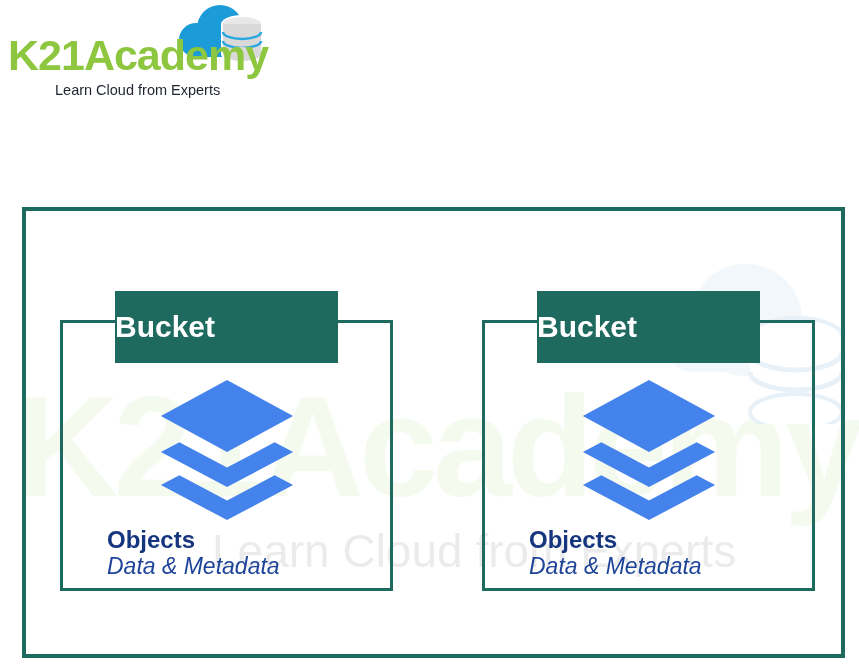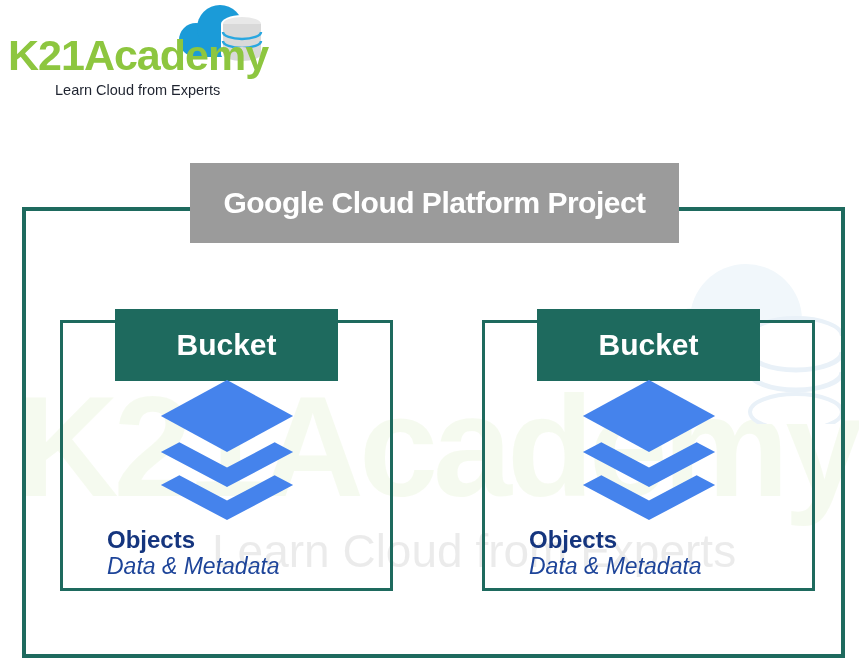--- a/index.html
+++ b/index.html
@@ -41,22 +41,22 @@
   .title-bar span{
     color:#ffffff;font-size:30px;font-weight:bold;letter-spacing:-0.5px;white-space:nowrap;
   }
   .bucket-box{
     position:absolute;top:320px;width:333px;height:271px;
     border:3px solid var(--teal);box-sizing:border-box;z-index:1;background:transparent;
   }
   .bucket-box.left{left:60px;}
   .bucket-box.right{left:482px;}
   .bucket-header{
-    position:absolute;top:309px;width:223px;height:72px;z-index:2;
-    background:var(--teal);display:flex;align-items:center;justify-content:center;
+    position:absolute;top:291px;width:223px;height:72px;z-index:2;
+    background:var(--teal);display:flex;align-items:center;
   }
   .bucket-header.left{left:115px;}
   .bucket-header.right{left:537px;}
   .bucket-header span{color:#ffffff;font-size:30px;font-weight:bold;white-space:nowrap;}
   
   .layers-icon{position:absolute;top:380px;z-index:2;}
   .layers-icon.left{left:157px;}
   .layers-icon.right{left:579px;}
   .objects-block{
     position:absolute;top:527px;width:240px;z-index:2;text-align:left;line-height:1.12;
@@ -95,23 +95,20 @@
     <ellipse cx="76" cy="22" rx="19" ry="7" fill="#E8E8E8"></ellipse>
     <rect x="57" y="22" width="38" height="30" fill="#D9D9D9"></rect>
     <path d="M57,30 a19,7 0 0 0 38,0" fill="none" stroke="#29A7E0" stroke-width="2.5"></path>
     <path d="M57,39 a19,7 0 0 0 38,0" fill="none" stroke="#29A7E0" stroke-width="2.5"></path>
     <ellipse cx="76" cy="52" rx="19" ry="7" fill="#D9D9D9"></ellipse>
   </svg>
   <div class="brand">K21Academy</div>
   <div class="brand-tagline">Learn Cloud from Experts</div>
 
   <div class="outer-box"></div>
-  <div class="title-bar">
-    <span>Google Cloud Platform Project</span>
-  </div>
 
   <div class="bucket-box left"></div>
   <div class="bucket-header left">
     <span>Bucket</span>
   </div>
   <svg class="layers-icon left" width="140" height="144" viewBox="0 0 144 148" aria-hidden="true">
     <polygon points="72,0 140,37 72,74 4,37" style="fill:var(--icon-blue)"></polygon>
     <polygon points="4,74 23,64 72,90 121,64 140,74 72,110" style="fill:var(--icon-blue)"></polygon>
     <polygon points="4,108 23,98 72,124 121,98 140,108 72,144" style="fill:var(--icon-blue)"></polygon>
   </svg>

